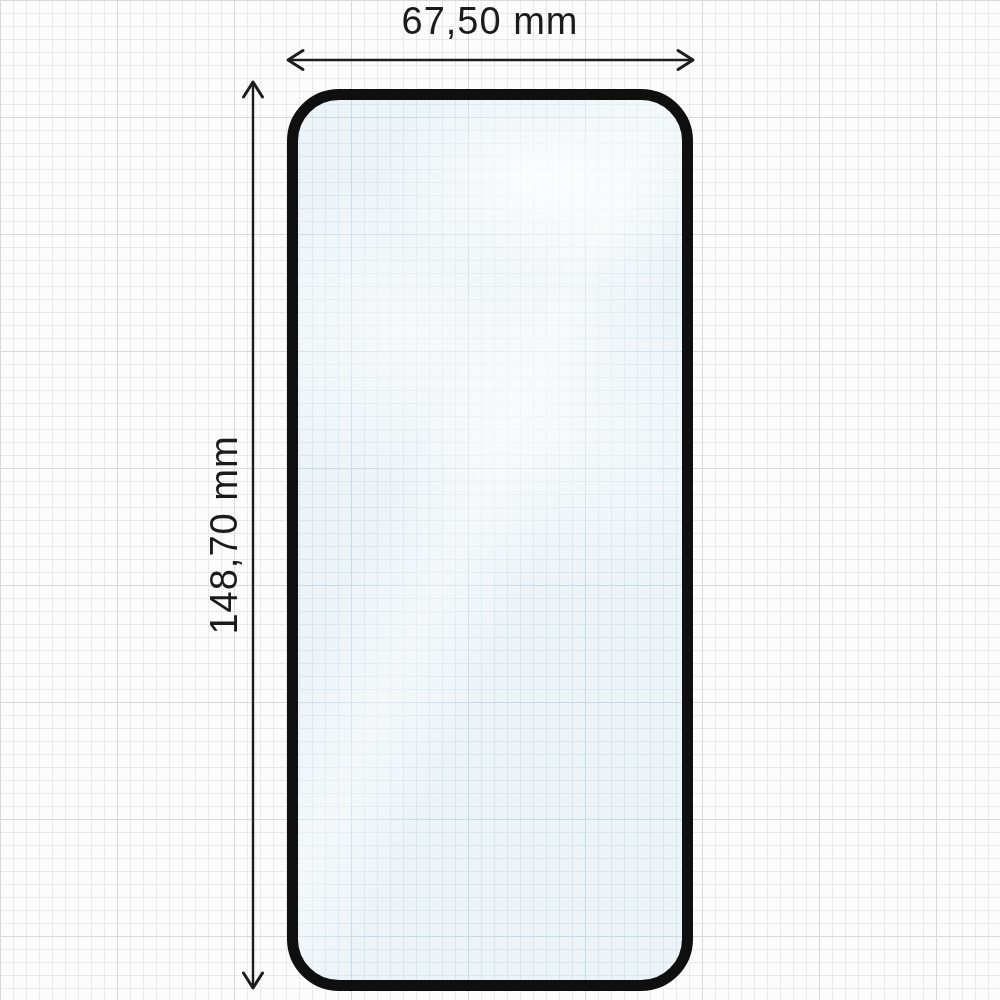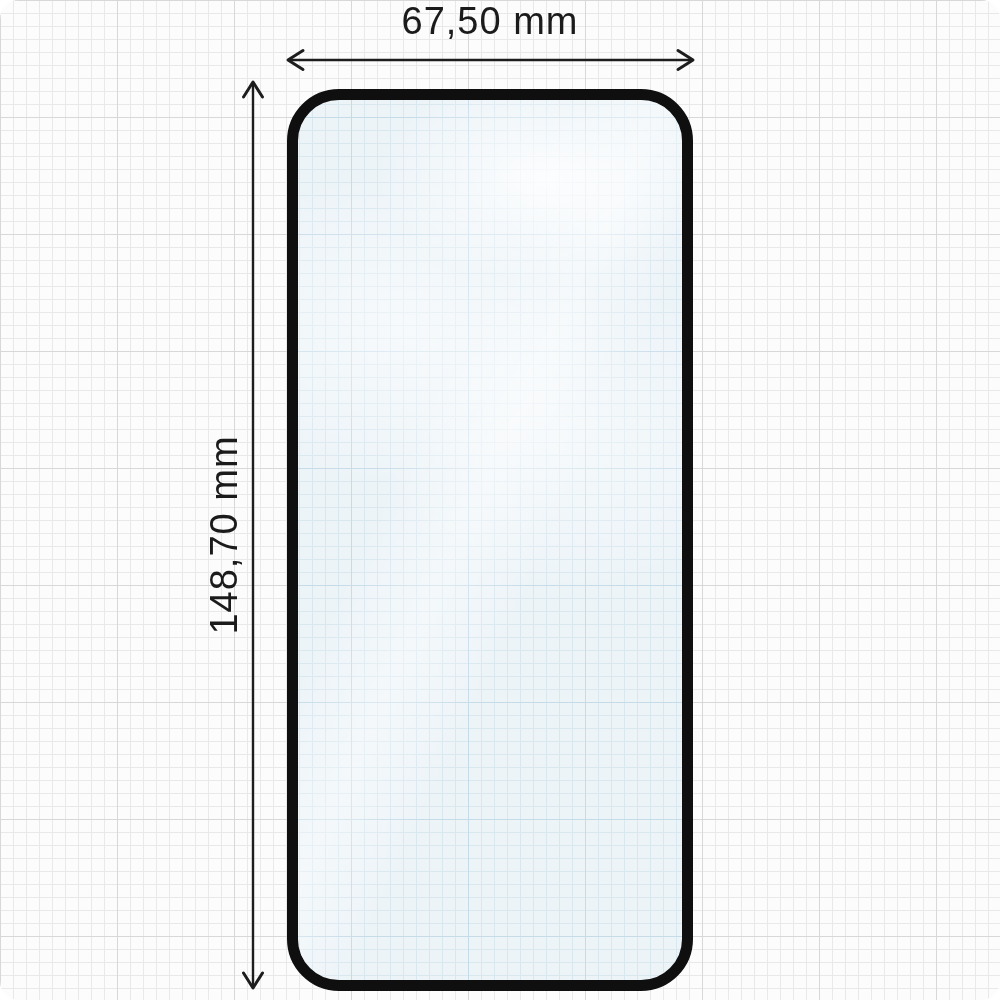--- a/index.html
+++ b/index.html
@@ -23,21 +23,20 @@
       repeating-linear-gradient(to bottom,
         var(--grid-major, #d8d8d8) 0px, var(--grid-major, #d8d8d8) 1px,
         transparent 1px, transparent 117px),
       repeating-linear-gradient(to right,
         var(--grid-minor, #e9e9e9) 0px, var(--grid-minor, #e9e9e9) 1px,
         transparent 1px, transparent 13px),
       repeating-linear-gradient(to bottom,
         var(--grid-minor, #e9e9e9) 0px, var(--grid-minor, #e9e9e9) 1px,
         transparent 1px, transparent 13px);
     overflow: hidden;
-    border-radius: 19px;
   }
 
   
   .glass {
     position: absolute;
     left: 287px;
     top: 89px;
     width: 406px;
     height: 902px;
     box-sizing: border-box;

